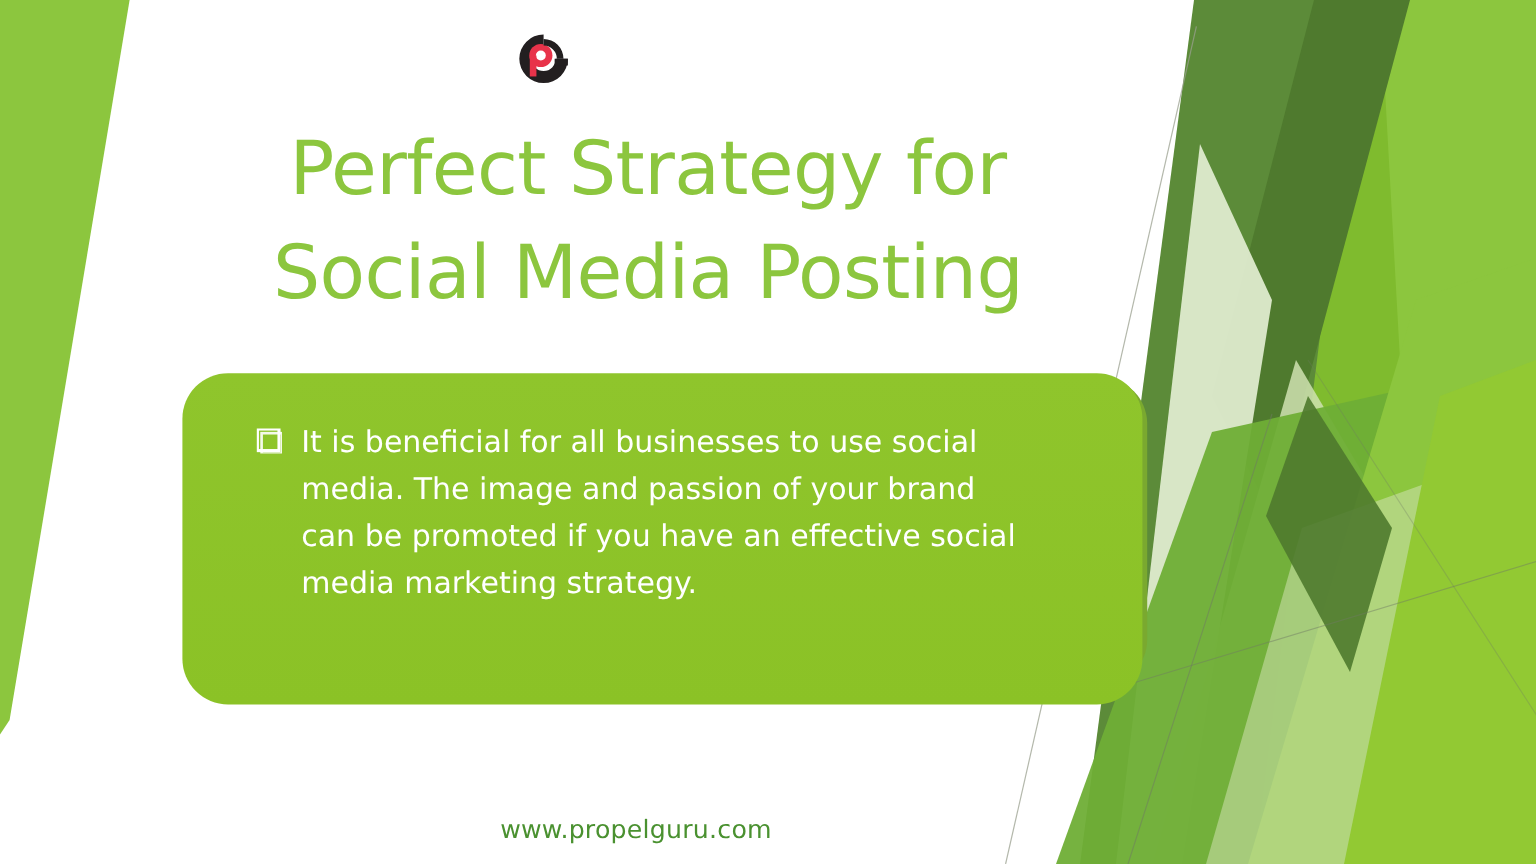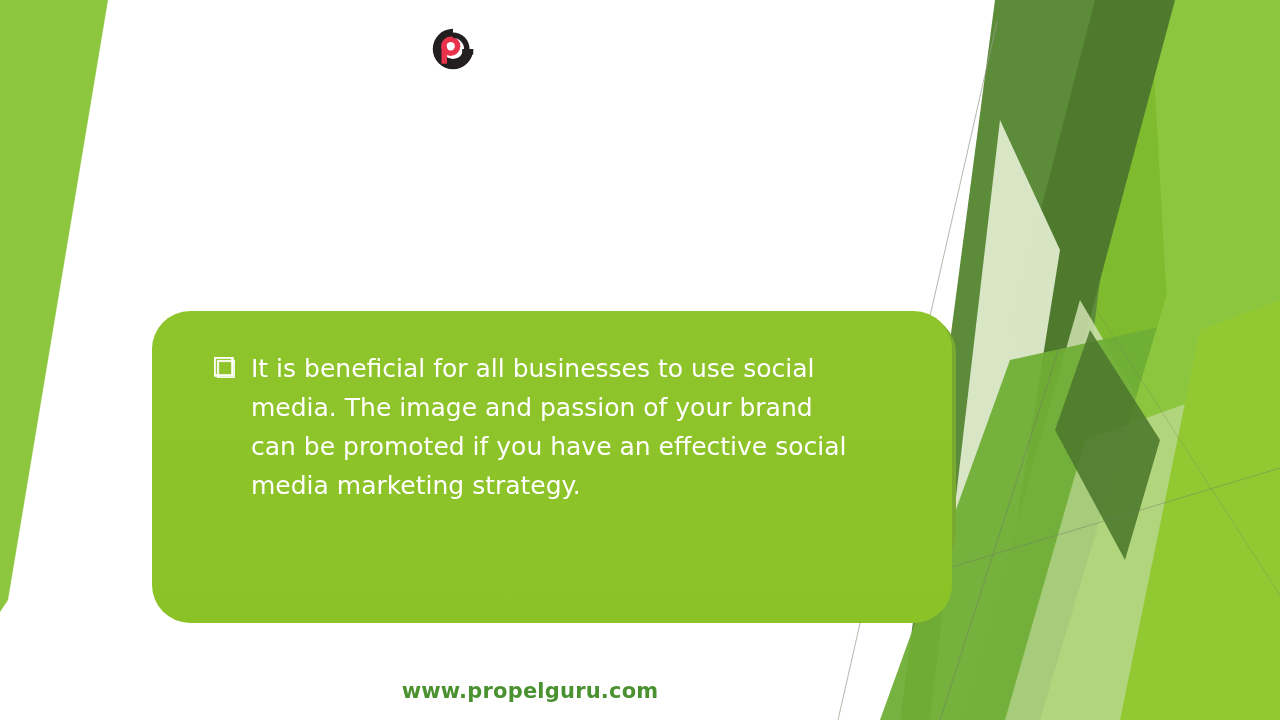--- a/index.html
+++ b/index.html
@@ -91,21 +91,21 @@
     width: 800px;
     height: 256px;
     border-radius: 38px;
     background: #7aa92f;
   }
   .callout {
     position: absolute;
     left: 152px;
     top: 311px;
     width: 800px;
-    height: 312px;
+    height: 276px;
     border-radius: 38px;
     background: #8cc428;
     background: linear-gradient(180deg, #8fc52c 0%, #8bc226 100%);
     box-sizing: border-box;
     padding: 38px 44px 30px 62px;
     display: flex;
     align-items: flex-start;
   }
   .bullet-row {
     display: flex;
@@ -132,21 +132,20 @@
     position: absolute;
     left: 0;
     top: 678px;
     width: 1060px;
     text-align: center;
     color: #4a9130;
     font-family: "DejaVu Sans", sans-serif;
     font-size: 21px;
     line-height: 26px;
     letter-spacing: 0.2px;
-    font-weight: bold;
   }
 </style>
 </head>
 <body>
 
 <div class="slide">
 
   <svg class="bg-layer" viewBox="0 0 1280 720" width="1280" height="720" preserveAspectRatio="none">
 
     <polygon points="0,0 108,0 8,600 0,612" fill="#8cc63e"></polygon>
@@ -176,20 +175,22 @@
       <path d="M94 50 L94 62 L70 62 L70 50 Z" fill="#231f20"></path>
 
       <circle cx="45" cy="44" r="21" fill="#e8334a"></circle>
       <circle cx="45" cy="44" r="9" fill="#ffffff"></circle>
       <rect x="25" y="44" width="12" height="38" fill="#e8334a"></rect>
 
       <path d="M50 14 A36 36 0 0 1 86 50 L74 50 A24 24 0 0 0 50 26 Z" fill="#231f20"></path>
     </svg>
   </div>
 
+  <div class="title">Perfect Strategy for
+Social Media Posting</div>
 
   <div class="callout-shadow"></div>
   <div class="callout">
     <div class="bullet-row">
       <svg class="bullet-mark" viewBox="0 0 21 21">
         <rect x="0.5" y="0.5" width="18" height="18" fill="none" stroke="#ffffff" stroke-width="2.6"></rect>
         <rect x="4" y="4" width="17" height="17" fill="none" stroke="#ffffff" stroke-width="2.2" opacity="0.9"></rect>
       </svg>
       <div class="bullet-text">It is beneficial for all businesses to use social media. The image and passion of your brand can be promoted if you have an effective social media marketing strategy.</div>
     </div>

